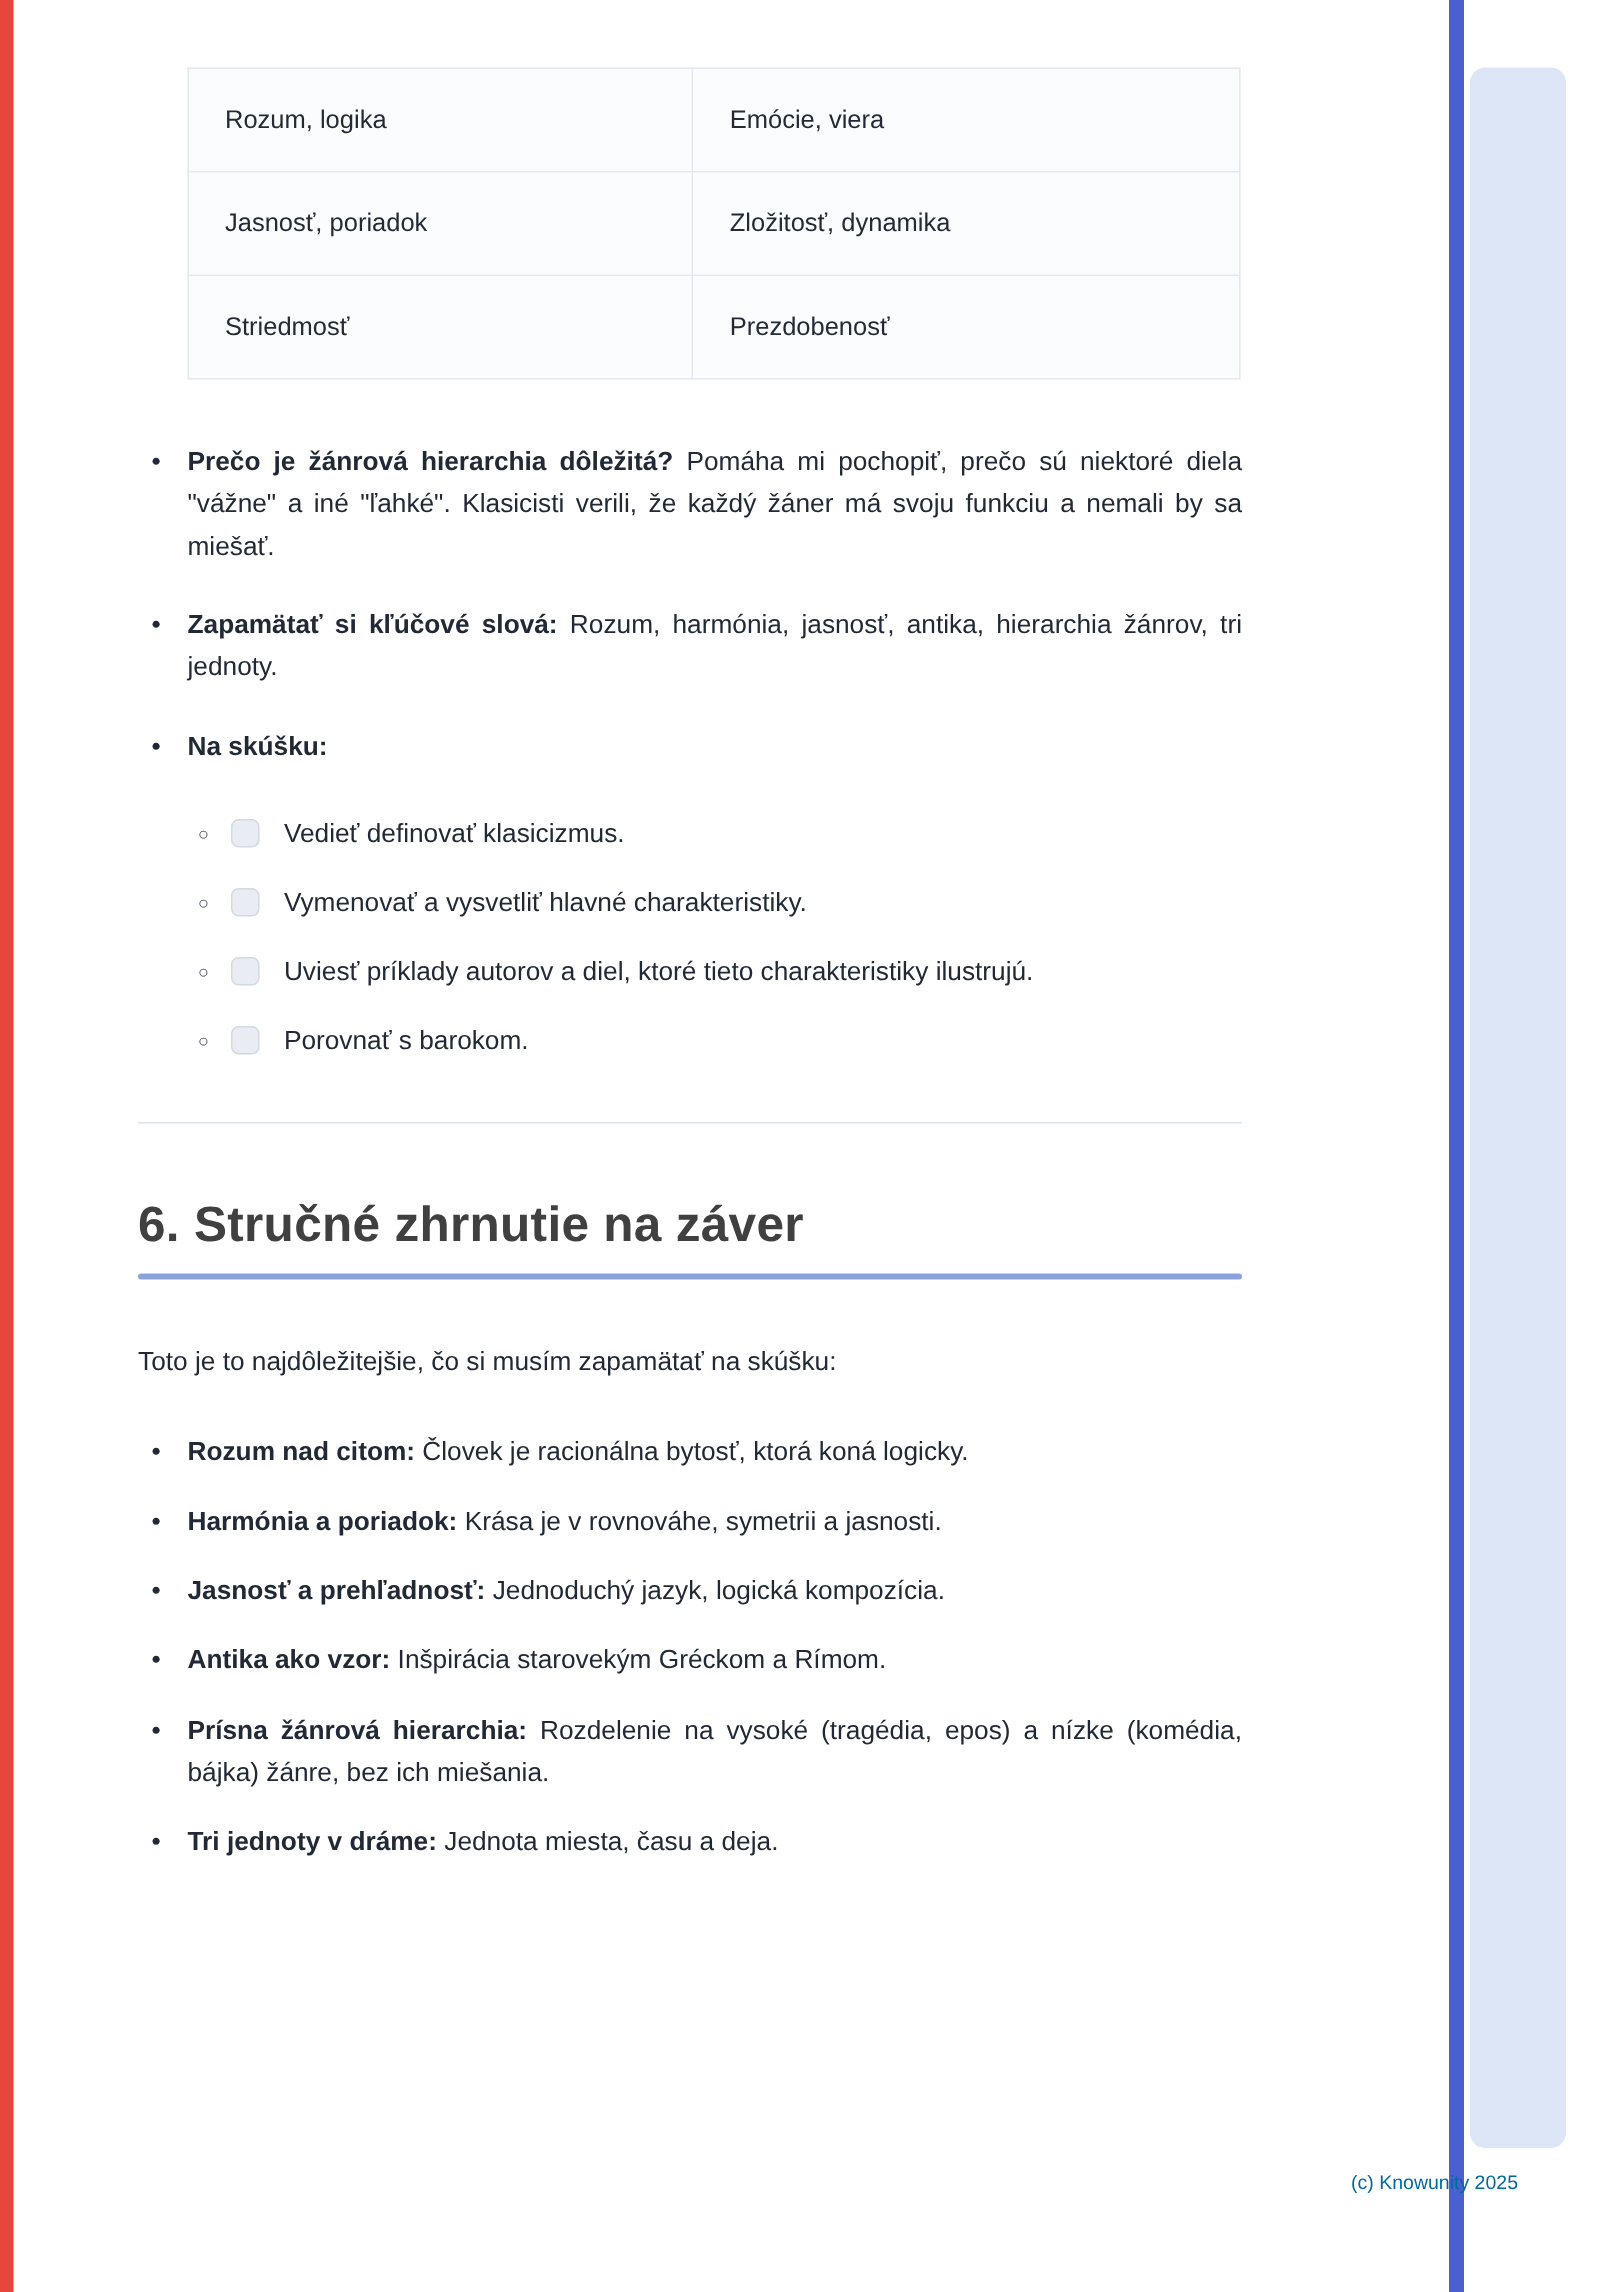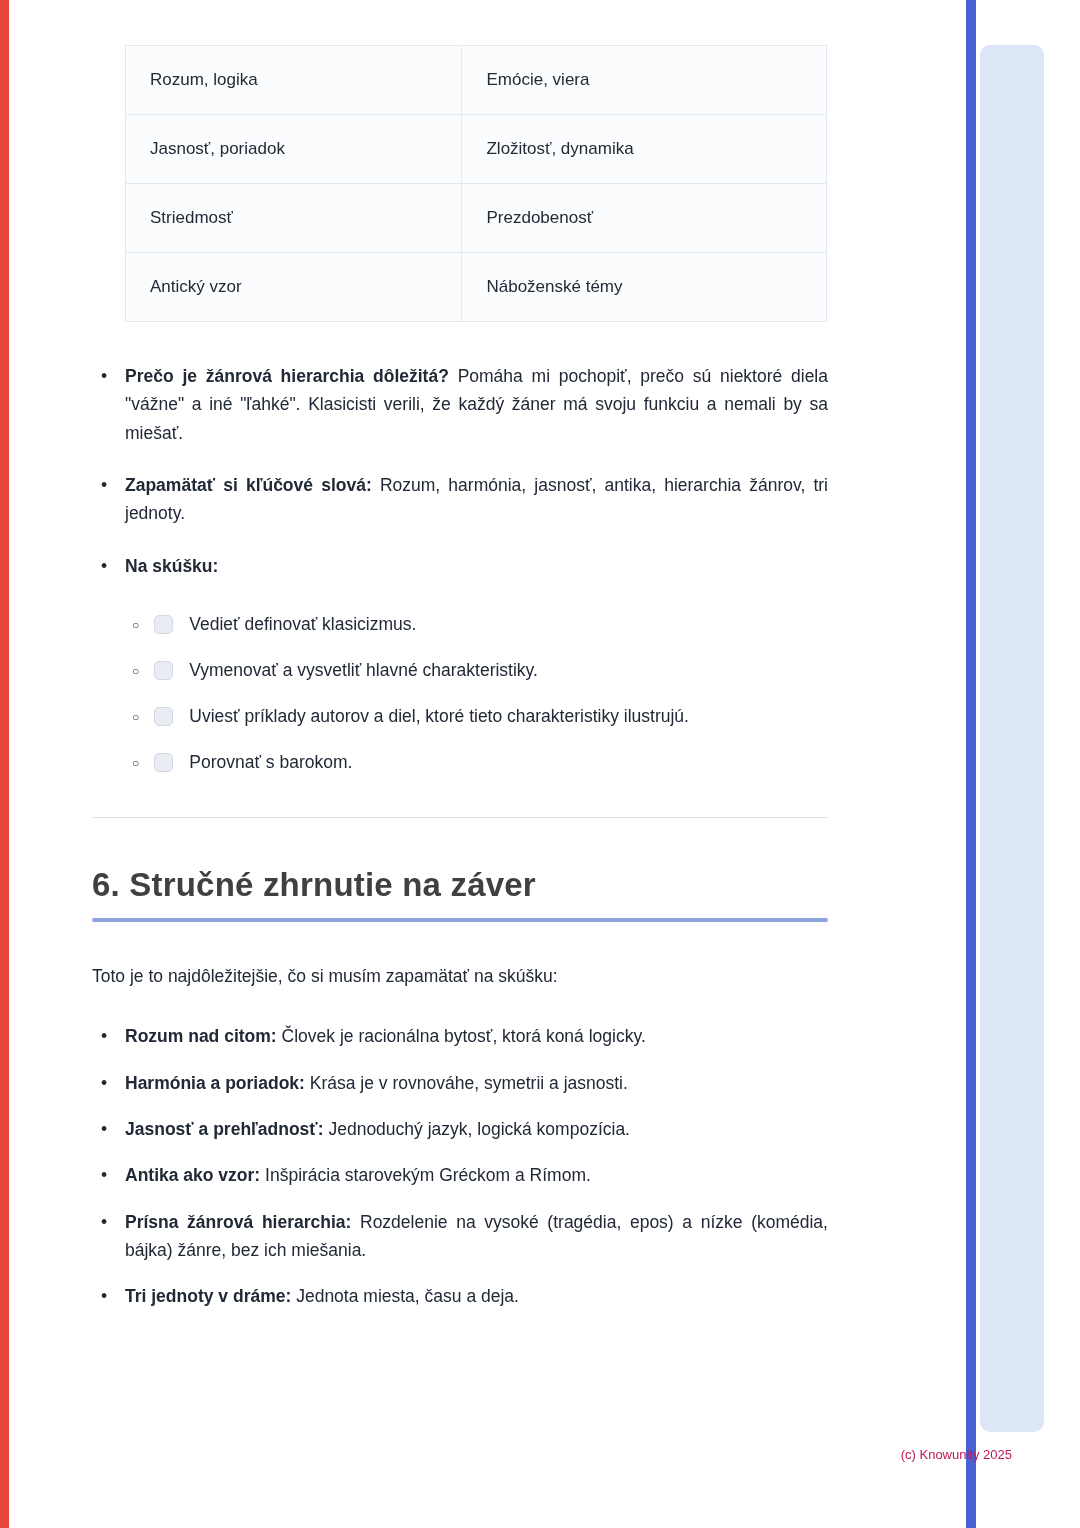--- a/index.html
+++ b/index.html
@@ -123,21 +123,21 @@
 
   .summary-list { margin-top: 32px; }
   .summary-list .b-item { margin-bottom: 18px; }
 
   .outro { margin-top: 30px; }
 
   .footer {
     position: absolute;
     right: 68px; bottom: 66px;
     font-size: 13px;
-    color: #be185d;
+    color: #0369a1;
     z-index: 3;
   }
 </style>
 </head>
 <body>
 
 <div class="left-stripe"></div>
 <div class="right-bar"></div>
 <div class="scroll-panel"></div>
 
@@ -151,24 +151,20 @@
           <td class="c2">Emócie, viera</td>
         </tr>
         <tr>
           <td class="c1">Jasnosť, poriadok</td>
           <td class="c2">Zložitosť, dynamika</td>
         </tr>
         <tr>
           <td class="c1">Striedmosť</td>
           <td class="c2">Prezdobenosť</td>
         </tr>
-        <tr>
-          <td class="c1">Antický vzor</td>
-          <td class="c2">Náboženské témy</td>
-        </tr>
       </tbody>
     </table>
   </div>
 
   <div class="list">
     <div class="b-item">
       <span class="marker">•</span>
       <b>Prečo je žánrová hierarchia dôležitá?</b>
       <span>Pomáha mi pochopiť, prečo sú niektoré diela "vážne" a iné "ľahké". Klasicisti verili, že každý žáner má svoju funkciu a nemali by sa miešať.</span>
     </div>

